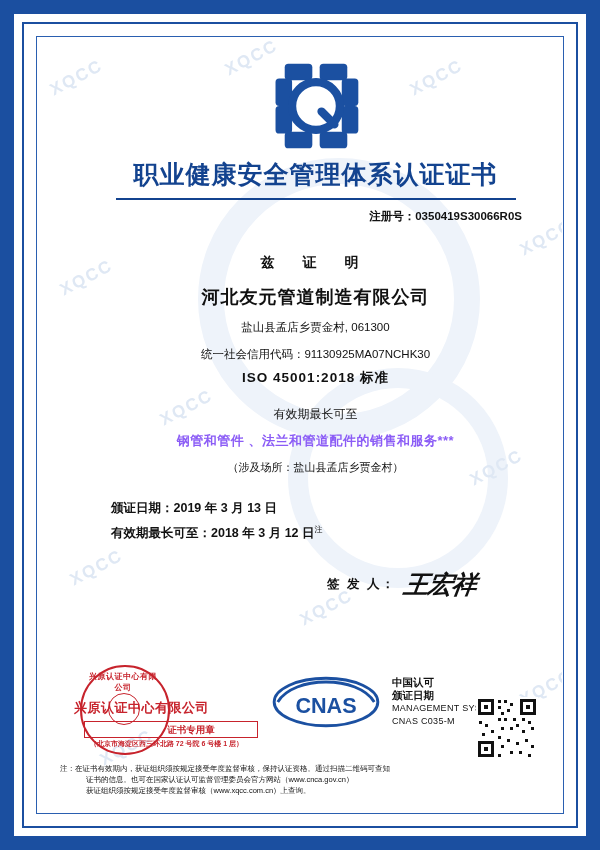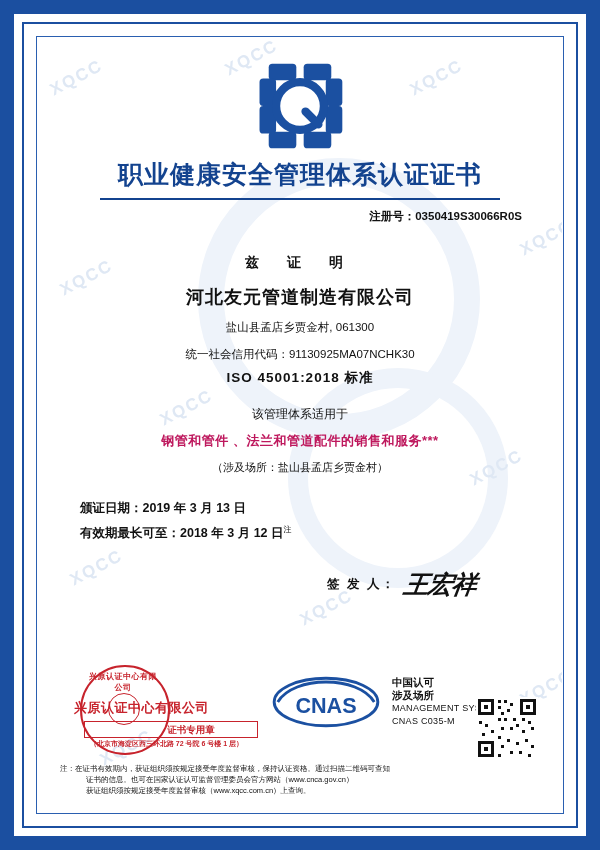--- a/index.html
+++ b/index.html
@@ -28,21 +28,21 @@
   .wm{
     position:absolute;color:#dfe8f4;font-size:17px;font-weight:bold;
     letter-spacing:2px;transform:rotate(-28deg);
   }
   .wm-circle{
     position:absolute;border-radius:50%;
     border:26px solid #eef3fa;
   }
   .content{
     position:absolute;left:0;top:0;right:0;bottom:0;
-    padding:36px 52px 0 52px;box-sizing:border-box;
+    padding:36px 52px 0 83px;box-sizing:border-box;
     text-align:center;
   }
   
   .logo{
     margin:10px auto 4px auto;width:92px;height:92px;position:relative;
   }
   .title{
     font-size:25px;font-weight:bold;color:#13438f;letter-spacing:1px;
     margin-top:6px;
   }
@@ -68,21 +68,21 @@
   .sys-line1{
     margin-top:17px;font-size:13.5px;font-weight:bold;color:#111;letter-spacing:4px;
   }
   .sys-line2{
     margin-top:7px;font-size:13.5px;font-weight:bold;color:#111;letter-spacing:1px;
   }
   .scope-lead{
     margin-top:19px;font-size:12px;color:#111;
   }
   .scope{
-    margin-top:9px;font-size:13px;font-weight:bold;color:#be185d;letter-spacing:0.5px;
+    margin-top:9px;font-size:13px;font-weight:bold;color:#8b5cf6;letter-spacing:0.5px;
   }
   .scope-site{
     margin-top:10px;font-size:11px;color:#111;
   }
   .dates{
     margin-top:22px;text-align:left;padding-left:14px;
     font-size:12.5px;font-weight:bold;color:#111;line-height:22px;
   }
   .dates sup{font-size:8px;font-weight:normal;}
   .signature-row{
@@ -199,21 +199,21 @@
 
     <div class="hereby">兹 证 明</div>
     <div class="company">河北友元管道制造有限公司</div>
     <div class="addr">盐山县孟店乡贾金村, 061300</div>
     <div class="credit">
       <span>统一社会信用代码：</span><span>91130925MA07NCHK30</span>
     </div>
 
     <div class="sys-line2">ISO 45001:2018 标准</div>
 
-    <div class="scope-lead">该管理体系适用于</div>
+    <div class="scope-lead">有效期最长可至</div>
     <div class="scope">钢管和管件 、法兰和管道配件的销售和服务***</div>
     <div class="scope-site">（涉及场所：盐山县孟店乡贾金村）</div>
 
     <div class="dates">
       <div>
         <span>颁证日期：</span><span>2019 年 3 月 13 日</span>
       </div>
       <div>
         <span>有效期最长可至：</span><span>2018 年 3 月 12 日</span><sup>注</sup>
       </div>
@@ -239,21 +239,21 @@
       <div class="cnas">
         <div class="cnas-mark">
           <svg viewBox="0 0 150 86" width="108" height="62" aria-hidden="true">
             <ellipse cx="75" cy="43" rx="72" ry="33" fill="none" stroke="#1b50a1" stroke-width="4"></ellipse>
             <path d="M8 43 C 30 6, 120 6, 142 43" fill="none" stroke="#1b50a1" stroke-width="4"></path>
             <text x="75" y="58" text-anchor="middle" font-family="Liberation Sans, sans-serif" font-size="30" font-weight="bold" fill="#1b50a1">CNAS</text>
           </svg>
         </div>
         <div class="cnas-text">
           <div class="zh">中国认可</div>
-          <div class="zh">涉及场所</div>
+          <div class="zh">颁证日期</div>
           <div class="en">MANAGEMENT SYSTEM</div>
           <div class="en">CNAS C035-M</div>
         </div>
       </div>
 
       <div class="qr">
         <svg viewBox="0 0 62 62" width="62" height="62" aria-hidden="true">
           <rect x="0" y="0" width="62" height="62" fill="#ffffff"></rect>
           <g fill="#111">
             <rect x="2" y="2" width="16" height="16"></rect>

